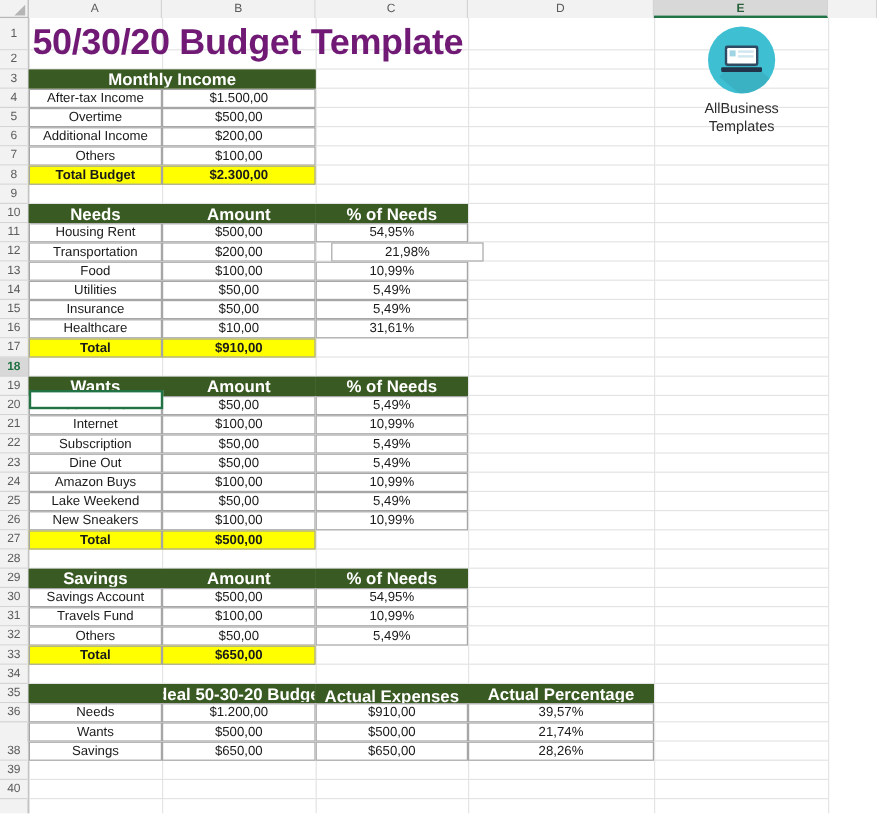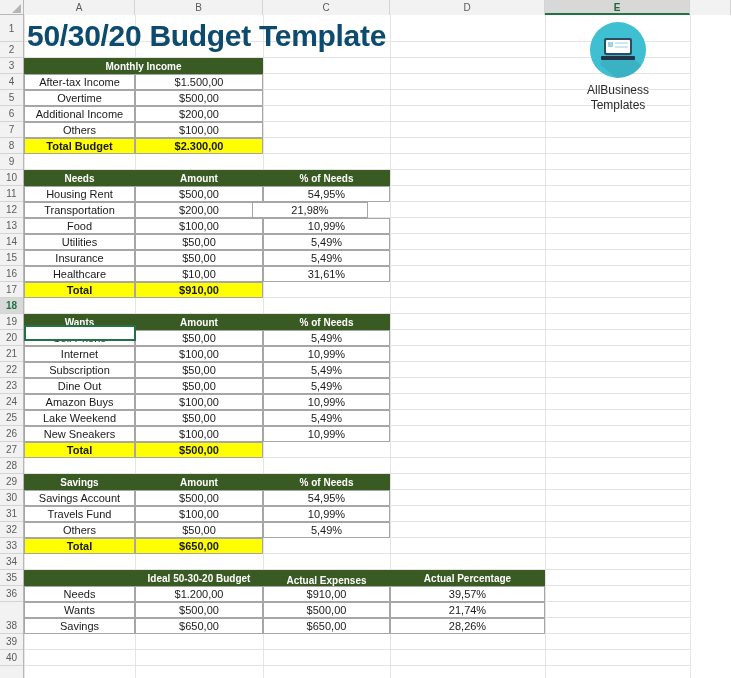--- a/index.html
+++ b/index.html
@@ -62,35 +62,35 @@
   .gridline-h{position:absolute;left:24px;height:1px;background:#e4e4e4;}
 
   
   .cell{
     position:absolute;box-sizing:border-box;
     font-size:11px;color:#1a1a1a;
     display:flex;align-items:center;justify-content:center;
     white-space:nowrap;overflow:hidden;
   }
   .hdrcell{
-    background:#3a5a23;color:#ffffff;font-weight:bold;font-size:10px;
+    background:#3a5a23;color:#ffffff;font-weight:bold;font-size:14px;
     border:1px solid #3a5a23;
   }
   .datacell{
     background:#ffffff;border:1px solid #a6a6a6;
   }
   .totalcell{
     background:#ffff00;color:#1a1a1a;font-weight:bold;
     border:1px solid #a6a6a6;
   }
 
   
   .title{
     position:absolute;left:27px;top:19px;height:34px;
-    font-size:30px;font-weight:bold;color:#0c4a6e;
+    font-size:30px;font-weight:bold;color:#701a75;
     letter-spacing:-0.3px;display:flex;align-items:center;
   }
 
   
   .active-cell{
     position:absolute;box-sizing:border-box;
     border:2px solid #217346;background:#ffffff;
   }
 
   
@@ -257,21 +257,21 @@
       <div class="cell totalcell" style="left: 24px; top: 138px; width: 111px; height: 16px; text-align: center;">Total Budget</div>
       <div class="cell totalcell" style="left: 135px; top: 138px; width: 128px; height: 16px;">$2.300,00</div>
       <div class="cell hdrcell" style="left: 24px; top: 170px; width: 111px; height: 16px;">Needs</div>
       <div class="cell hdrcell" style="left: 135px; top: 170px; width: 128px; height: 16px;">Amount</div>
       <div class="cell hdrcell" style="left: 263px; top: 170px; width: 127px; height: 16px;">% of Needs</div>
       <div class="cell datacell" style="left: 24px; top: 186px; width: 111px; height: 16px;">Housing Rent</div>
       <div class="cell datacell" style="left: 135px; top: 186px; width: 128px; height: 16px;">$500,00</div>
       <div class="cell datacell" style="left: 263px; top: 186px; width: 127px; height: 16px;">54,95%</div>
       <div class="cell datacell" style="left: 24px; top: 202px; width: 111px; height: 16px;">Transportation</div>
       <div class="cell datacell" style="left: 135px; top: 202px; width: 128px; height: 16px;">$200,00</div>
-      <div class="cell datacell" style="left: 252px; top: 202px; width: 116px; height: 16px;">21,98%</div>
+      <div class="cell datacell" style="left: 276px; top: 202px; width: 127px; height: 16px;">21,98%</div>
       <div class="cell datacell" style="left: 24px; top: 218px; width: 111px; height: 16px;">Food</div>
       <div class="cell datacell" style="left: 135px; top: 218px; width: 128px; height: 16px;">$100,00</div>
       <div class="cell datacell" style="left: 263px; top: 218px; width: 127px; height: 16px;">10,99%</div>
       <div class="cell datacell" style="left: 24px; top: 234px; width: 111px; height: 16px;">Utilities</div>
       <div class="cell datacell" style="left: 135px; top: 234px; width: 128px; height: 16px;">$50,00</div>
       <div class="cell datacell" style="left: 263px; top: 234px; width: 127px; height: 16px;">5,49%</div>
       <div class="cell datacell" style="left: 24px; top: 250px; width: 111px; height: 16px;">Insurance</div>
       <div class="cell datacell" style="left: 135px; top: 250px; width: 128px; height: 16px;">$50,00</div>
       <div class="cell datacell" style="left: 263px; top: 250px; width: 127px; height: 16px;">5,49%</div>
       <div class="cell datacell" style="left: 24px; top: 266px; width: 111px; height: 16px;">Healthcare</div>

